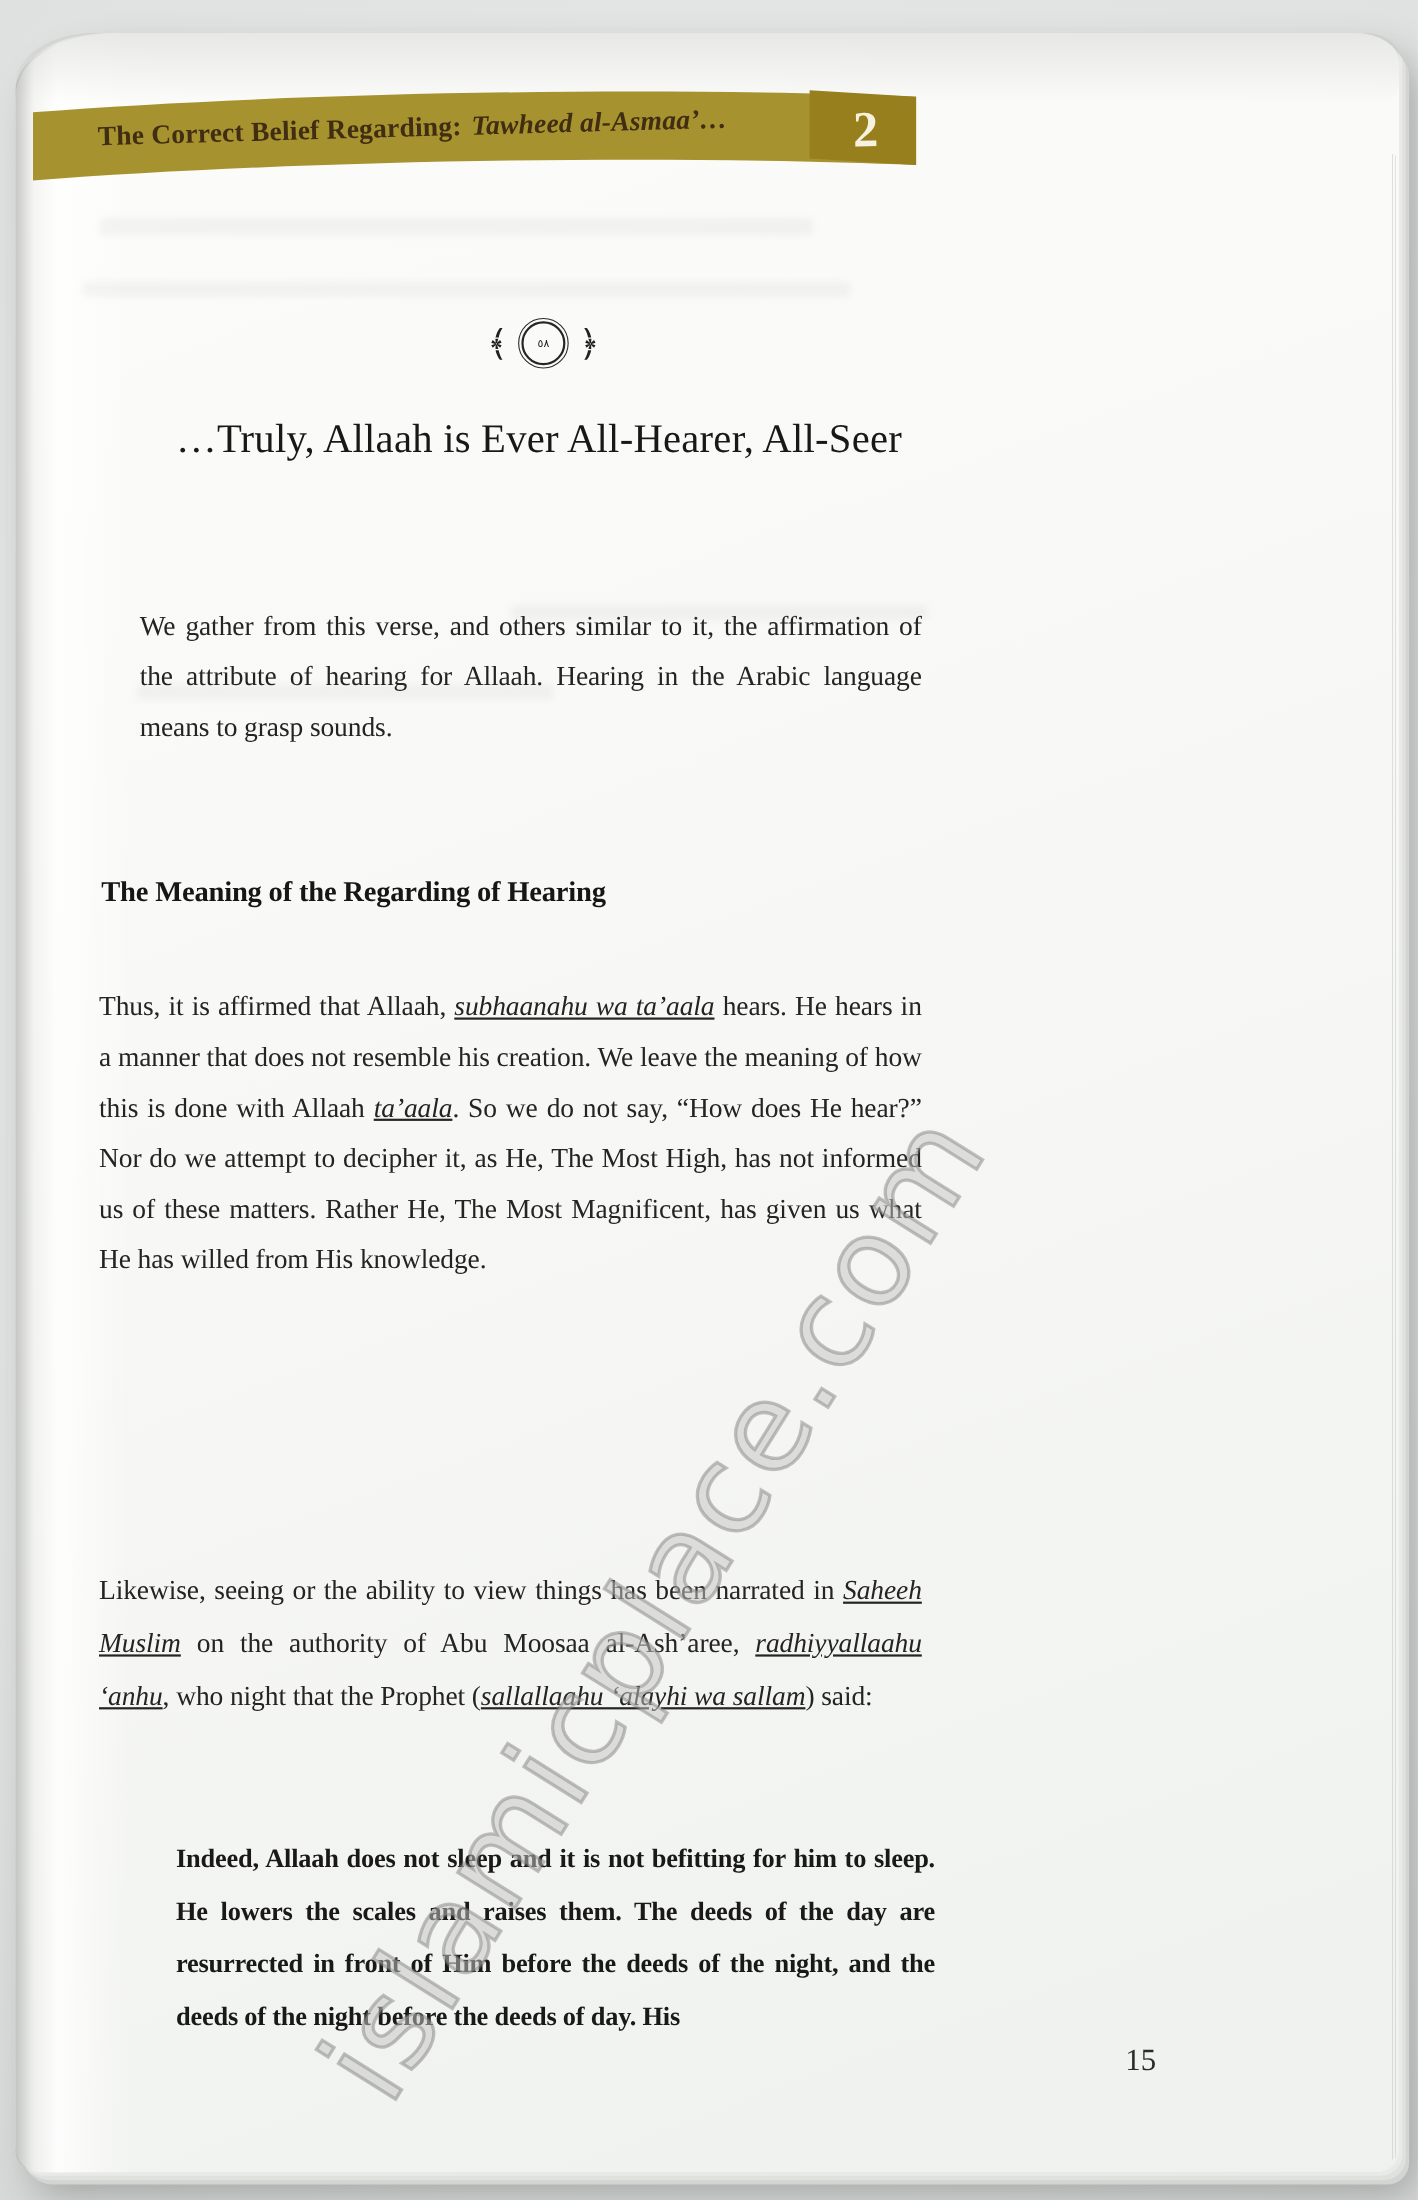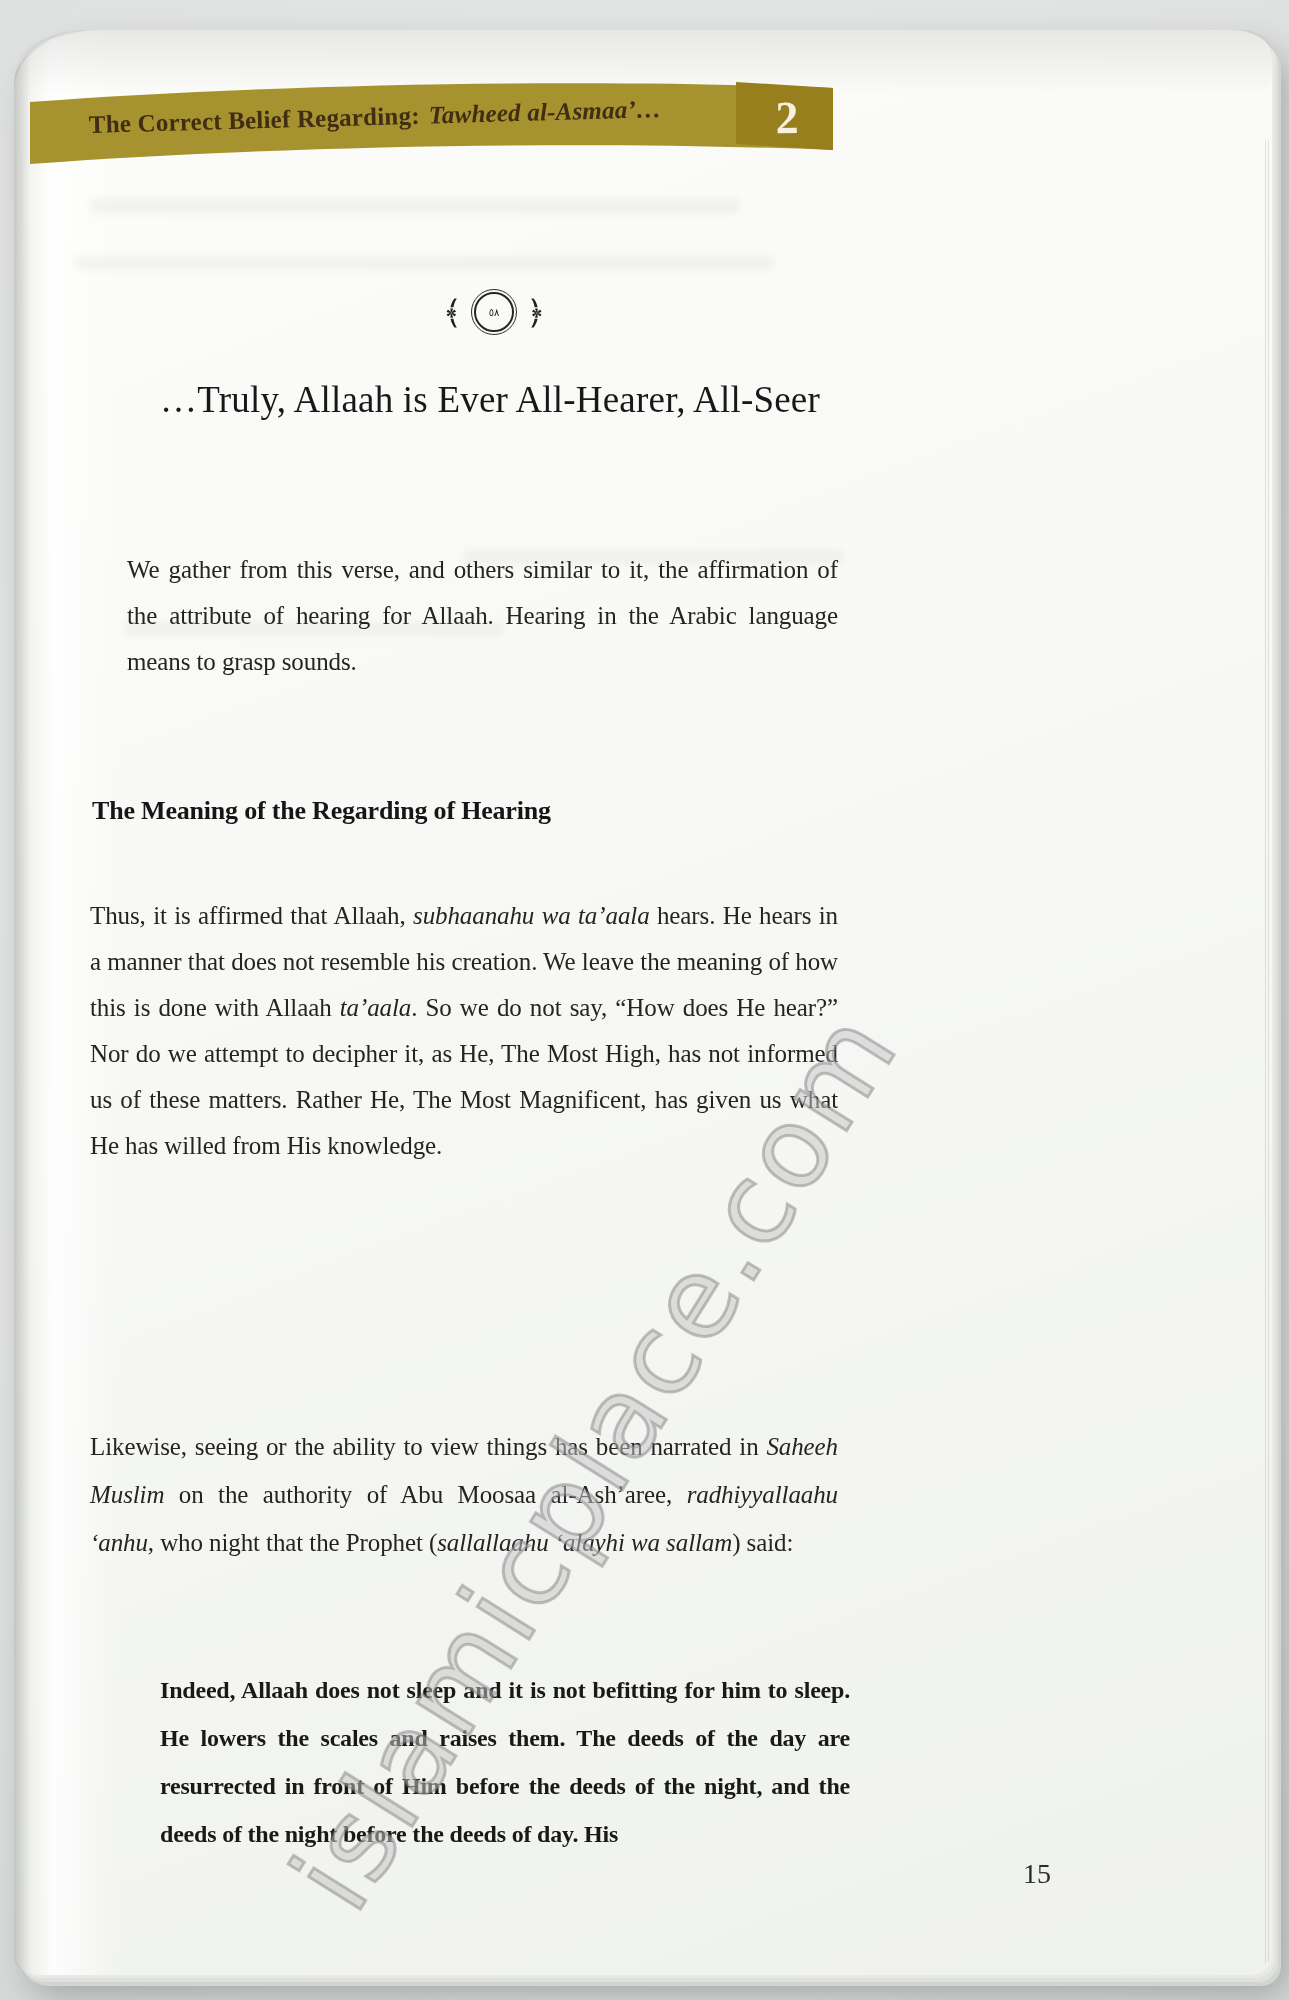--- a/index.html
+++ b/index.html
@@ -66,21 +66,21 @@
     position:absolute;left:96px;top:402px;width:760px;text-align:center;
     font-size:26px;color:#232323;
   }
   .par{
     position:absolute;font-size:25px;line-height:46px;color:#242422;
     text-align:justify;letter-spacing:-.1px;
   }
   .intro{left:113px;top:492px;width:711px;}
   .p-hearing{left:76px;top:838px;width:748px;}
   .p-seeing{left:76px;top:1368px;width:748px;line-height:48px;}
-  .it{font-style:italic;}
+  .it{font-style:italic;text-decoration:underline;}
   .heading{position:absolute;font-weight:700;font-size:26px;color:#161616;letter-spacing:-.2px;}
   .h-hearing{left:78px;top:744px;}
   .h-seeing{left:78px;top:1266px;}
   .quote{
     position:absolute;left:146px;top:1612px;width:690px;
     font-weight:700;font-size:24px;line-height:48px;color:#191917;
     text-align:justify;letter-spacing:-.2px;
   }
   .pagenum{
     position:absolute;left:988px;top:1828px;width:70px;text-align:center;

